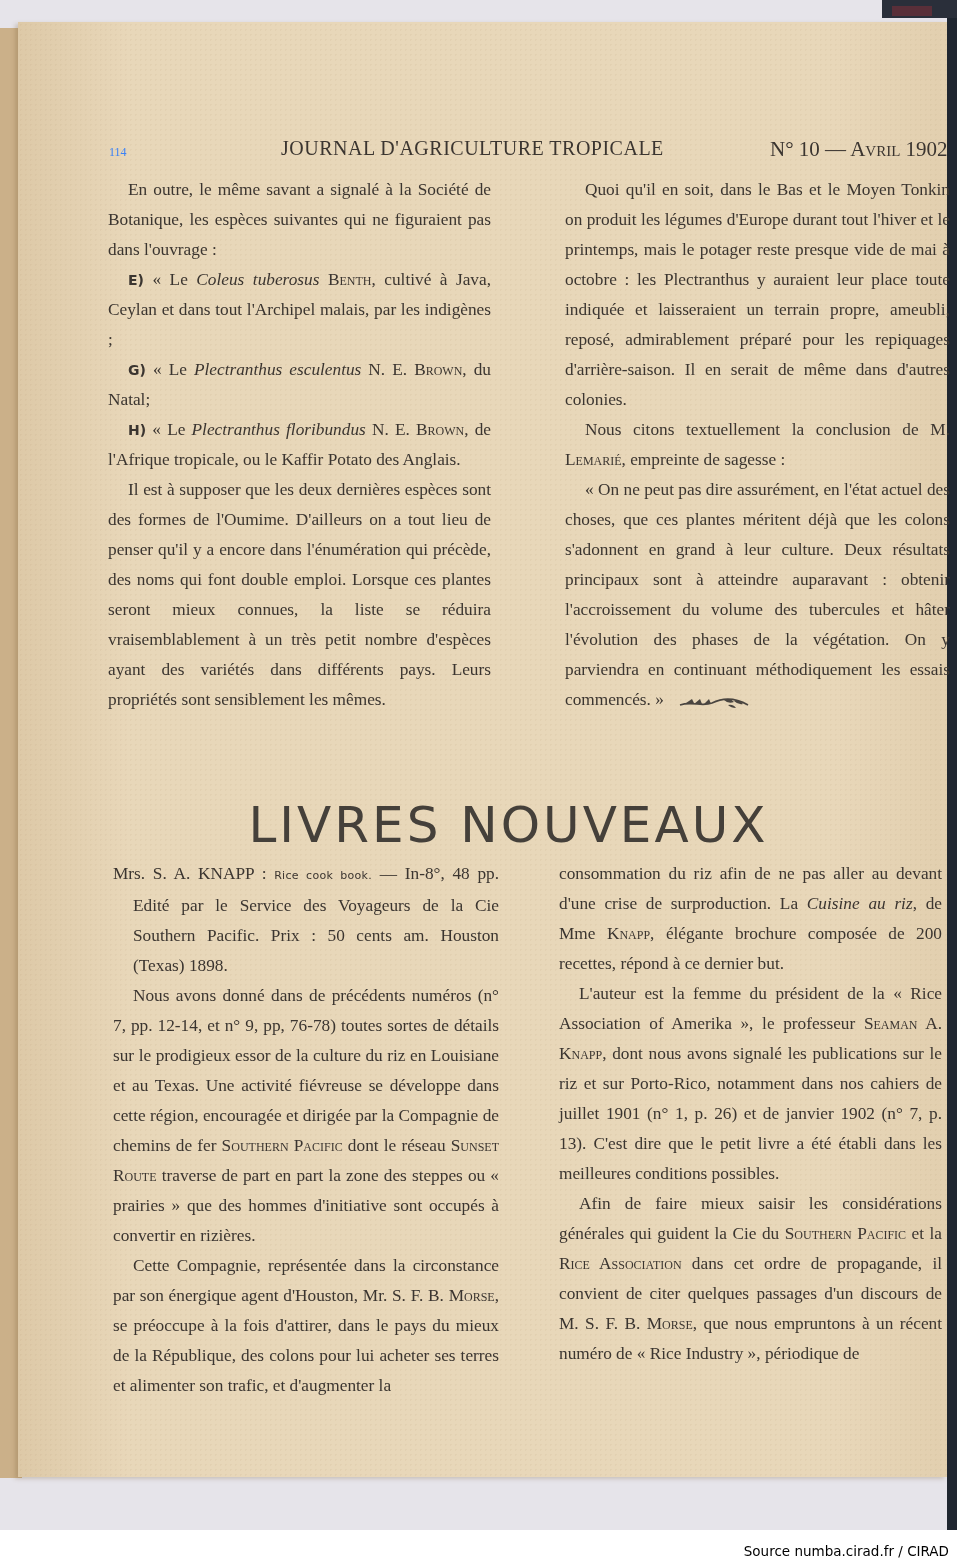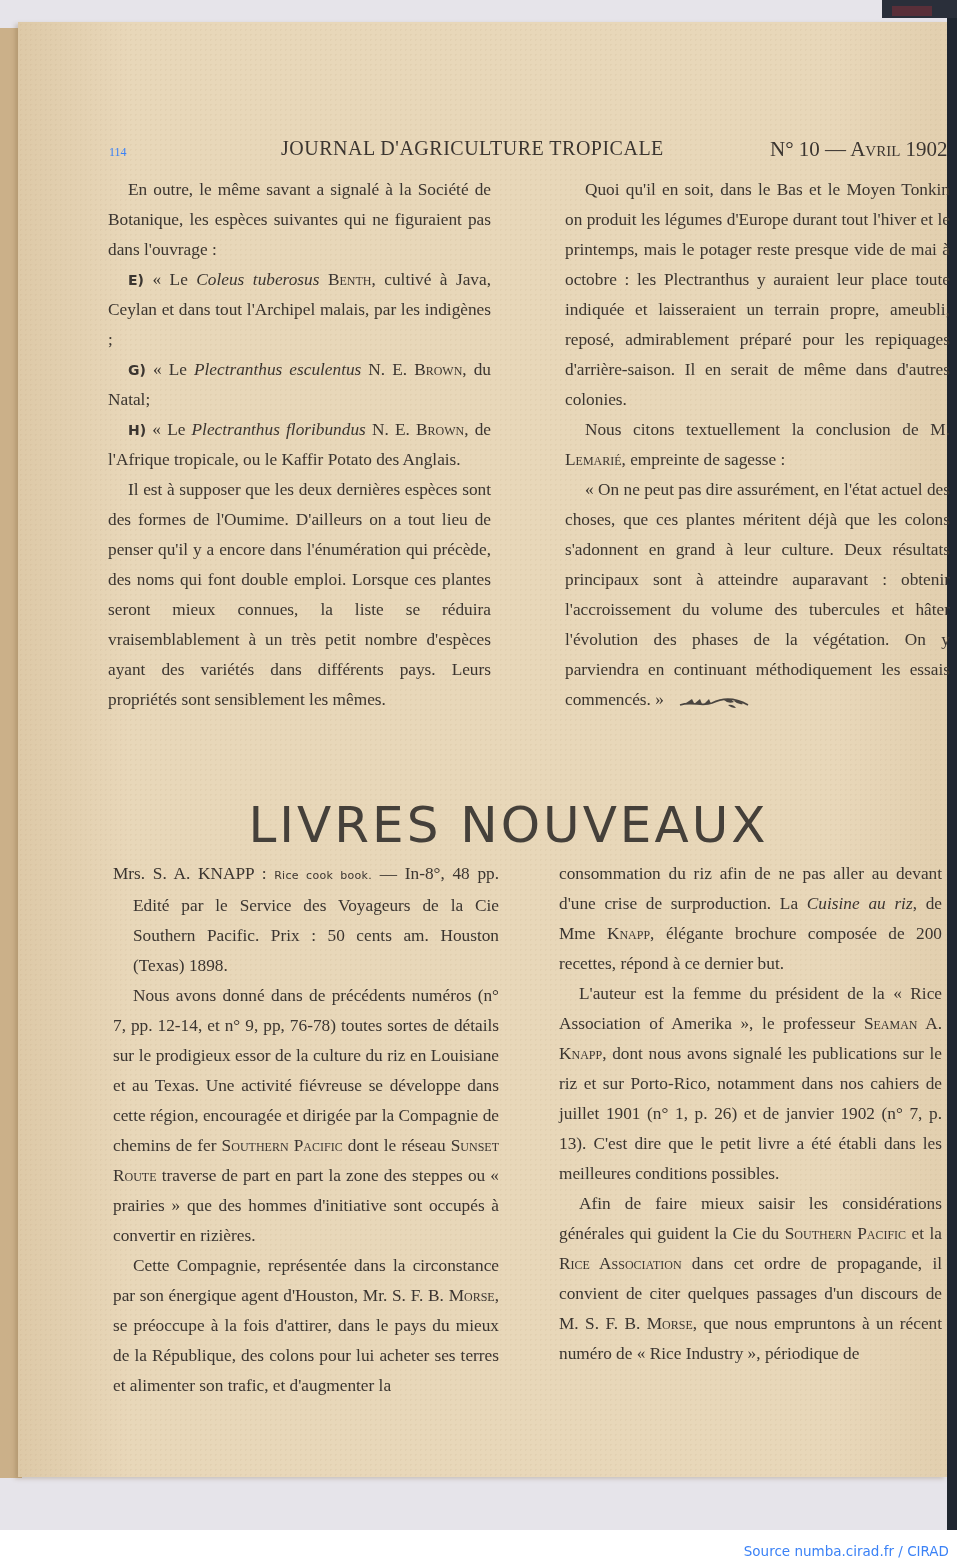--- a/index.html
+++ b/index.html
@@ -63,21 +63,21 @@
   .booktitle { font-family:"DejaVu Sans", sans-serif; font-weight:normal; font-size:11px; letter-spacing:.3px; }
   .section-title {
     position:absolute; left:0; top:796px; width:1017px; text-align:center;
     font-family:"DejaVu Sans", sans-serif; font-size:50px; letter-spacing:3px; color:#45403a;
     font-weight:normal;
   }
   .ornament {
     position:absolute; left:678px; top:693px; width:74px; height:18px;
   }
   .source {
-    position:absolute; right:8px; top:1543px; font-family:"DejaVu Sans", sans-serif; font-size:13.5px; color:#3b82f6;
+    position:absolute; right:8px; top:1543px; font-family:"DejaVu Sans", sans-serif; font-size:13.5px; color:#000000;
   }
 </style>
 </head>
 <body>
 
 <div class="scan-bg"></div>
 <div class="binding-strip"></div>
 <div class="binding-red"></div>
 <div class="page-edge"></div>
 <div class="page"></div>

